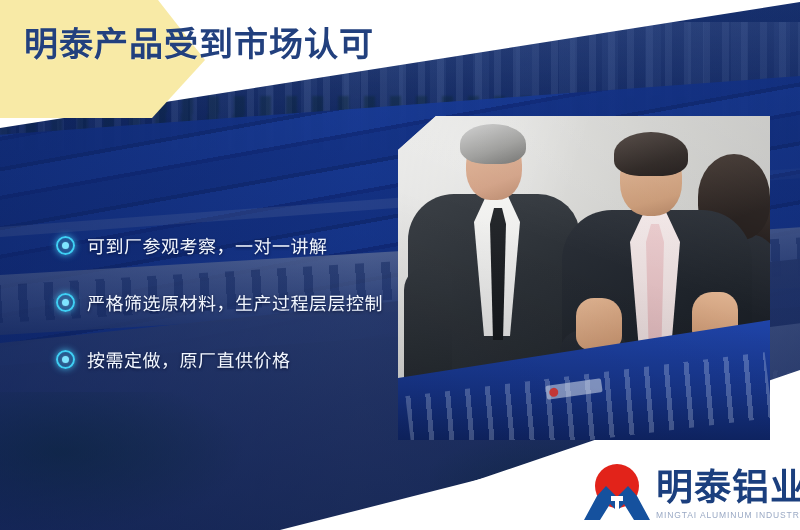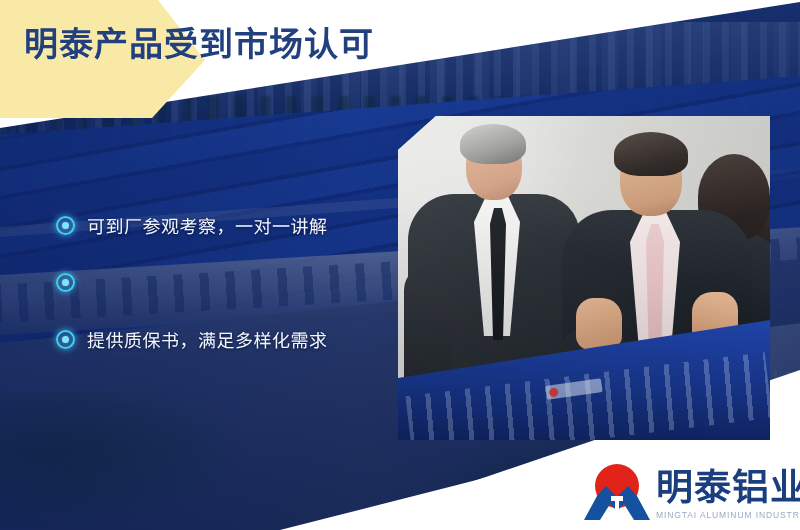--- a/index.html
+++ b/index.html
@@ -163,20 +163,21 @@
   
   .features{
     position:absolute; left:56px; top:212px;
     width:330px;
   }
   .feature{
     display:flex;
     align-items:center;
     height:26px;
     margin-bottom:31px;
+    margin-top:20px;
   }
   .feature:last-child{margin-bottom:0;}
   .bullet{
     flex:0 0 auto;
     width:19px;height:19px;
     border-radius:50%;
     border:2px solid #3fd0f5;
     box-sizing:border-box;
     position:relative;
     margin-right:12px;
@@ -426,25 +427,26 @@
 
   <div class="features">
 
     <div class="feature">
       <span class="bullet"></span>
       <span class="feature-text">可到厂参观考察，一对一讲解</span>
     </div>
 
     <div class="feature">
       <span class="bullet"></span>
+      <span class="feature-text">严格筛选原材料，生产过程层层控制</span>
     </div>
 
     <div class="feature">
       <span class="bullet"></span>
-      <span class="feature-text">提供质保书，满足多样化需求</span>
+      <span class="feature-text">按需定做，原厂直供价格</span>
     </div>
 
 
   </div>
 
   <div class="photo">
     <div class="photo-bg"></div>
 
     <div class="p1-body"></div>
     <div class="p1-shirt"></div>

